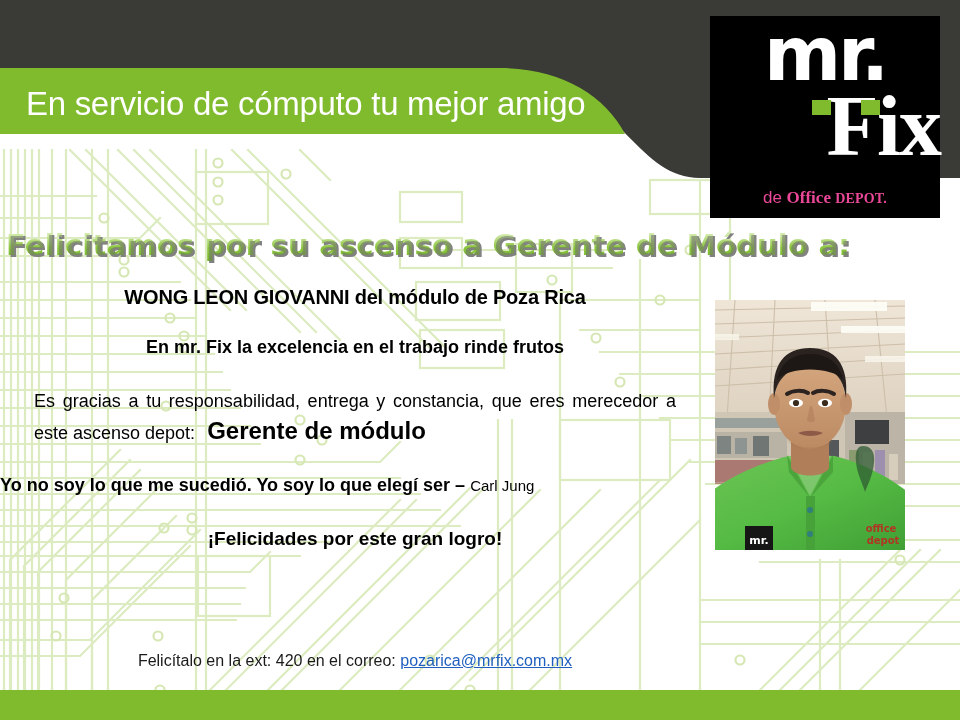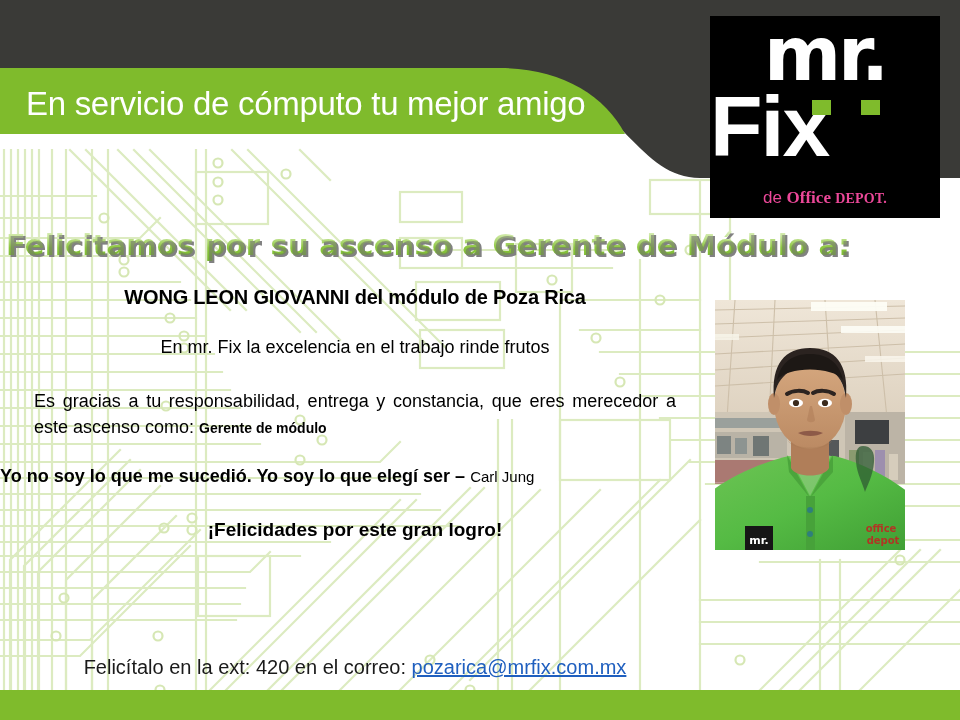--- a/index.html
+++ b/index.html
@@ -70,23 +70,23 @@
     font-family: "DejaVu Sans", sans-serif;
     font-weight: bold;
     font-size: 74px;
     line-height: 0.82;
     letter-spacing: -3px;
   }
   #logo-fix {
     position: absolute;
     left: 0; top: 74px;
     width: 230px;
-    text-align: left;
+    text-align: right;
     color: #ffffff;
-    font-family: Liberation Sans, sans-serif;
+    font-family: Liberation Serif, serif;
     font-weight: bold;
     font-size: 86px;
     line-height: 0.86;
     letter-spacing: -2px;
   }
   .logo-sq {
     position: absolute;
     width: 19px; height: 15px;
     background: #7fbb2c;
     z-index: 5;
@@ -165,32 +165,33 @@
   #line-name {
     text-align: center;
     font-size: 20px;
     font-weight: bold;
     margin: 0 0 8px 0;
     letter-spacing: -0.2px;
   }
   #line-motto {
     text-align: center;
     font-size: 18px;
-    font-weight: 400;
+    font-weight: 700;
     margin: 28px 0 8px 0;
   }
   #para-thanks {
     margin: 30px 34px 0 34px;
     font-size: 18px;
     text-align: justify;
     line-height: 1.45;
   }
   #para-thanks .bold-role {
     font-weight: bold;
-    font-size: 14px;
+    font-size: 24px;
+    margin-left: 7px;
   }
   #line-quote {
     margin: 26px 0 0 0;
     text-align: left;
     font-size: 18px;
     font-weight: bold;
   }
   #line-quote .author {
     font-weight: 400;
     font-size: 15px;
@@ -200,21 +201,21 @@
     text-align: center;
     font-size: 19px;
     font-weight: bold;
   }
   #line-contact {
     position: absolute;
     left: 0;
     top: 350px;
     width: 710px;
     text-align: center;
-    font-size: 20px;
+    font-size: 16px;
     font-family: "Liberation Sans", sans-serif;
     color: #1a1a1a;
   }
   #contact-email {
     color: #1f5fbf;
     text-decoration: underline;
   }
 
   
   #photo {
@@ -420,21 +421,21 @@
   <div class="logo-sq" id="logo-sq-2"></div>
 
   <div id="title-wrap">
     <div id="title-shadow">Felicitamos por su ascenso a Gerente de Módulo a:</div>
     <div id="title-text">Felicitamos por su ascenso a Gerente de Módulo a:</div>
   </div>
 
   <div id="content">
     <p class="line" id="line-name">WONG LEON GIOVANNI del módulo de Poza Rica</p>
     <p class="line" id="line-motto">En mr. Fix la excelencia en el trabajo rinde frutos</p>
-    <p class="line" id="para-thanks"><span>Es gracias a tu responsabilidad, entrega y constancia, que eres merecedor a este ascenso como: </span><span class="bold-role">Gerente de módulo</span></p>
+    <p class="line" id="para-thanks"><span>Es gracias a tu responsabilidad, entrega y constancia, que eres merecedor a este ascenso depot: </span><span class="bold-role">Gerente de módulo</span></p>
     <p class="line" id="line-quote"><span>Yo no soy lo que me sucedió. Yo soy lo que elegí ser – </span><span class="author">Carl Jung</span></p>
     <p class="line" id="line-congrats">¡Felicidades por este gran logro!</p>
     <p class="line" id="line-contact"><span>Felicítalo en la ext: 420 en el correo: </span><a id="contact-email" href="#">pozarica@mrfix.com.mx</a></p>
   </div>
 
   <svg id="photo" viewBox="0 0 190 250" preserveAspectRatio="none" xmlns="http://www.w3.org/2000/svg">
     <defs>
       <clipPath id="photoClip">
           <rect x="0" y="0" width="190" height="250"></rect>
         </clipPath>

